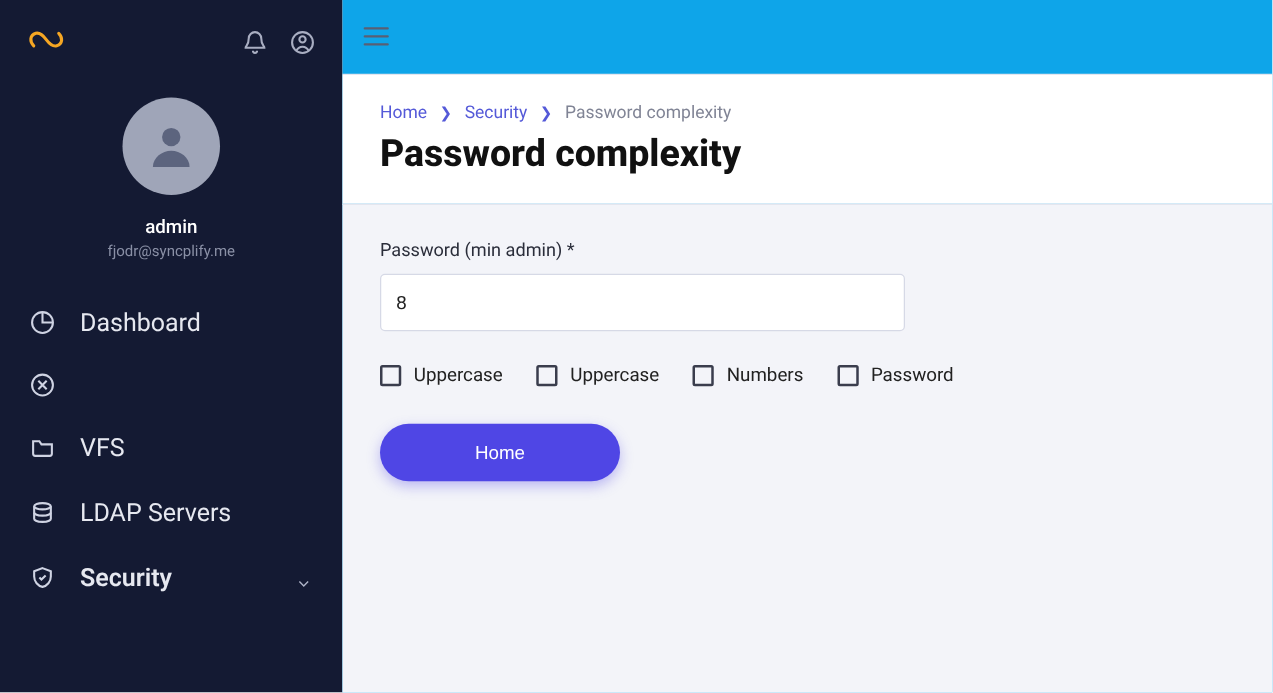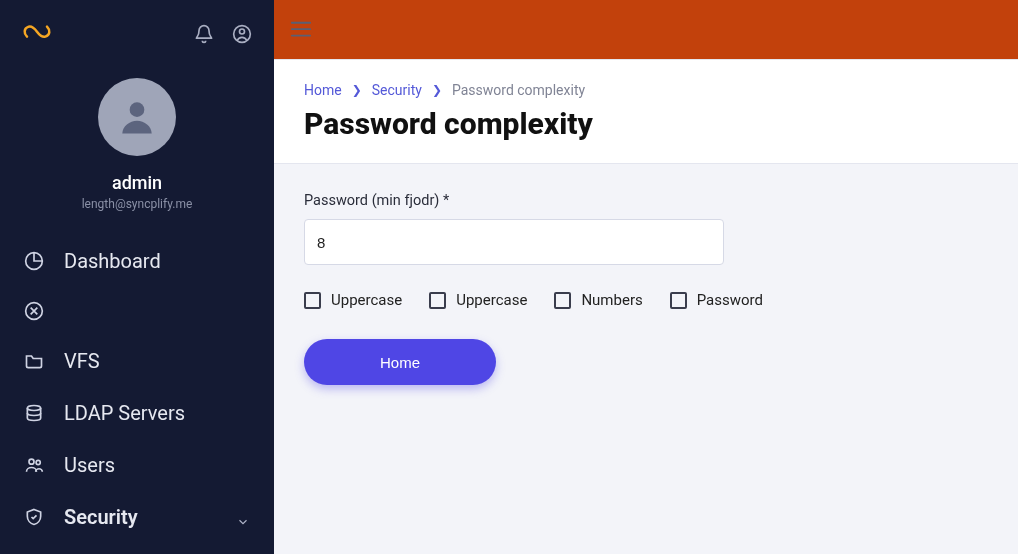--- a/index.html
+++ b/index.html
@@ -15,35 +15,35 @@
     display: flex; align-items: center; justify-content: space-between;
     padding: 18px 22px 10px 22px; height: 60px;
   }
   .logo { width: 30px; height: 28px; }
   .sidebar-top-icons { display: flex; gap: 18px; align-items: center; }
   .top-icon { width: 20px; height: 20px; color: #a9aec2; cursor: pointer; }
 
   .profile { display: flex; flex-direction: column; align-items: center; padding: 18px 0 18px; }
   .avatar { width: 78px; height: 78px; border-radius: 50%; background: #9fa5b8; display:flex; align-items:center; justify-content:center; }
   .avatar svg { width: 44px; height: 44px; color:#5c647e; }
-  .username { margin-top: 16px; font-size: 18px; font-weight: 500; color:#fff; }
+  .username { margin-top: 16px; font-size: 15px; font-weight: 500; color:#fff; }
   .usermail { margin-top: 4px; font-size: 12px; color: #8a90a6; }
 
   .nav { margin-top: 6px; display: flex; flex-direction: column; }
   .nav-item {
     display: flex; align-items: center; gap: 20px;
     padding: 14px 24px; font-size: 20px; color: #e6e8f0; cursor: pointer;
   }
   .nav-icon { width: 20px; height: 20px; color: #cfd3e3; flex-shrink:0; }
   .nav-label { flex: 1; }
   .nav-chevron { width: 14px; height: 14px; color:#aeb3c7; }
   .nav-item.active .nav-label{ font-weight:600; }
 
   
-  .main { flex: 1; display: flex; flex-direction: column; background: #c2410c; height: 554px; }
+  .main { flex: 1; display: flex; flex-direction: column; background: #0ea5e9; height: 554px; }
   .topbar { height: 60px; border-bottom: 1px solid #e4e6ef; display:flex; align-items:center; padding: 0 16px; }
   .menu-toggle { width: 22px; height: 20px; cursor:pointer; color:#5a5f73; }
 
   .content { padding: 22px 30px; background:#fff; }
   .breadcrumb { display:flex; align-items:center; gap:10px; font-size:14px; }
   .crumb-link { color:#5459d8; text-decoration:none; cursor:pointer; }
   .crumb-current { color:#808495; }
   .crumb-sep { color:#5459d8; font-size:12px; }
 
   .page-title { margin-top: 8px; font-size: 30px; font-weight: 800; letter-spacing: 0px; color:#111; }
@@ -94,21 +94,21 @@
   </div>
 
   <div class="profile">
     <div class="avatar">
       <svg viewBox="0 0 24 24" fill="currentColor">
           <circle cx="12" cy="8" r="4"></circle>
           <path d="M4 21c0-4 4-7 8-7s8 3 8 7"></path>
         </svg>
     </div>
     <div class="username">admin</div>
-    <div class="usermail">length@syncplify.me</div>
+    <div class="usermail">fjodr@syncplify.me</div>
   </div>
 
   <nav class="nav">
     <div class="nav-item">
       <span class="nav-icon"><svg viewBox="0 0 24 24" fill="none" stroke="currentColor" stroke-width="2">
             <path d="M12 2v10h10"></path>
             <circle cx="12" cy="12" r="10"></circle>
           </svg></span>
       <span class="nav-label">Dashboard</span>
     </div>
@@ -124,29 +124,20 @@
           </svg></span>
       <span class="nav-label">VFS</span>
     </div>
     <div class="nav-item">
       <span class="nav-icon"><svg viewBox="0 0 24 24" fill="none" stroke="currentColor" stroke-width="2">
             <ellipse cx="12" cy="6" rx="8" ry="3"></ellipse>
             <path d="M4 6v6c0 1.7 3.6 3 8 3s8-1.3 8-3V6"></path>
             <path d="M4 12v6c0 1.7 3.6 3 8 3s8-1.3 8-3v-6"></path>
           </svg></span>
       <span class="nav-label">LDAP Servers</span>
-    </div>
-    <div class="nav-item">
-      <span class="nav-icon"><svg viewBox="0 0 24 24" fill="none" stroke="currentColor" stroke-width="2">
-            <circle cx="9" cy="8" r="3"></circle>
-            <circle cx="17" cy="9" r="2.5"></circle>
-            <path d="M3 20c0-3 3-5 6-5s6 2 6 5"></path>
-            <path d="M14 20c0-2 2-3.5 4-3.5s4 1.5 4 3.5"></path>
-          </svg></span>
-      <span class="nav-label">Users</span>
     </div>
     <div class="nav-item active">
       <span class="nav-icon"><svg viewBox="0 0 24 24" fill="none" stroke="currentColor" stroke-width="2">
             <path d="M12 3l8 3v5c0 5-3.5 9-8 10-4.5-1-8-5-8-10V6l8-3z"></path>
             <path d="M9 12l2 2 4-4"></path>
           </svg></span>
       <span class="nav-label">Security</span>
       <span class="nav-chevron"><svg viewBox="0 0 24 24" fill="none" stroke="currentColor" stroke-width="2">
             <path d="M6 9l6 6 6-6"></path>
           </svg></span>
@@ -170,21 +161,21 @@
       <a class="crumb-link">Home</a>
       <span class="crumb-sep">❯</span>
       <a class="crumb-link">Security</a>
       <span class="crumb-sep">❯</span>
       <span class="crumb-current">Password complexity</span>
     </div>
     <h1 class="page-title">Password complexity</h1>
   </div>
 
   <div class="panel">
-    <div class="field-label">Password (min fjodr) *</div>
+    <div class="field-label">Password (min admin) *</div>
     <input type="number" class="number-input" value="8" style="">
 
     <div class="checks">
       <label class="check">
         <input type="checkbox" style="">
         <span>Uppercase</span>
       </label>
       <label class="check">
         <input type="checkbox" style="">
         <span>Uppercase</span>

